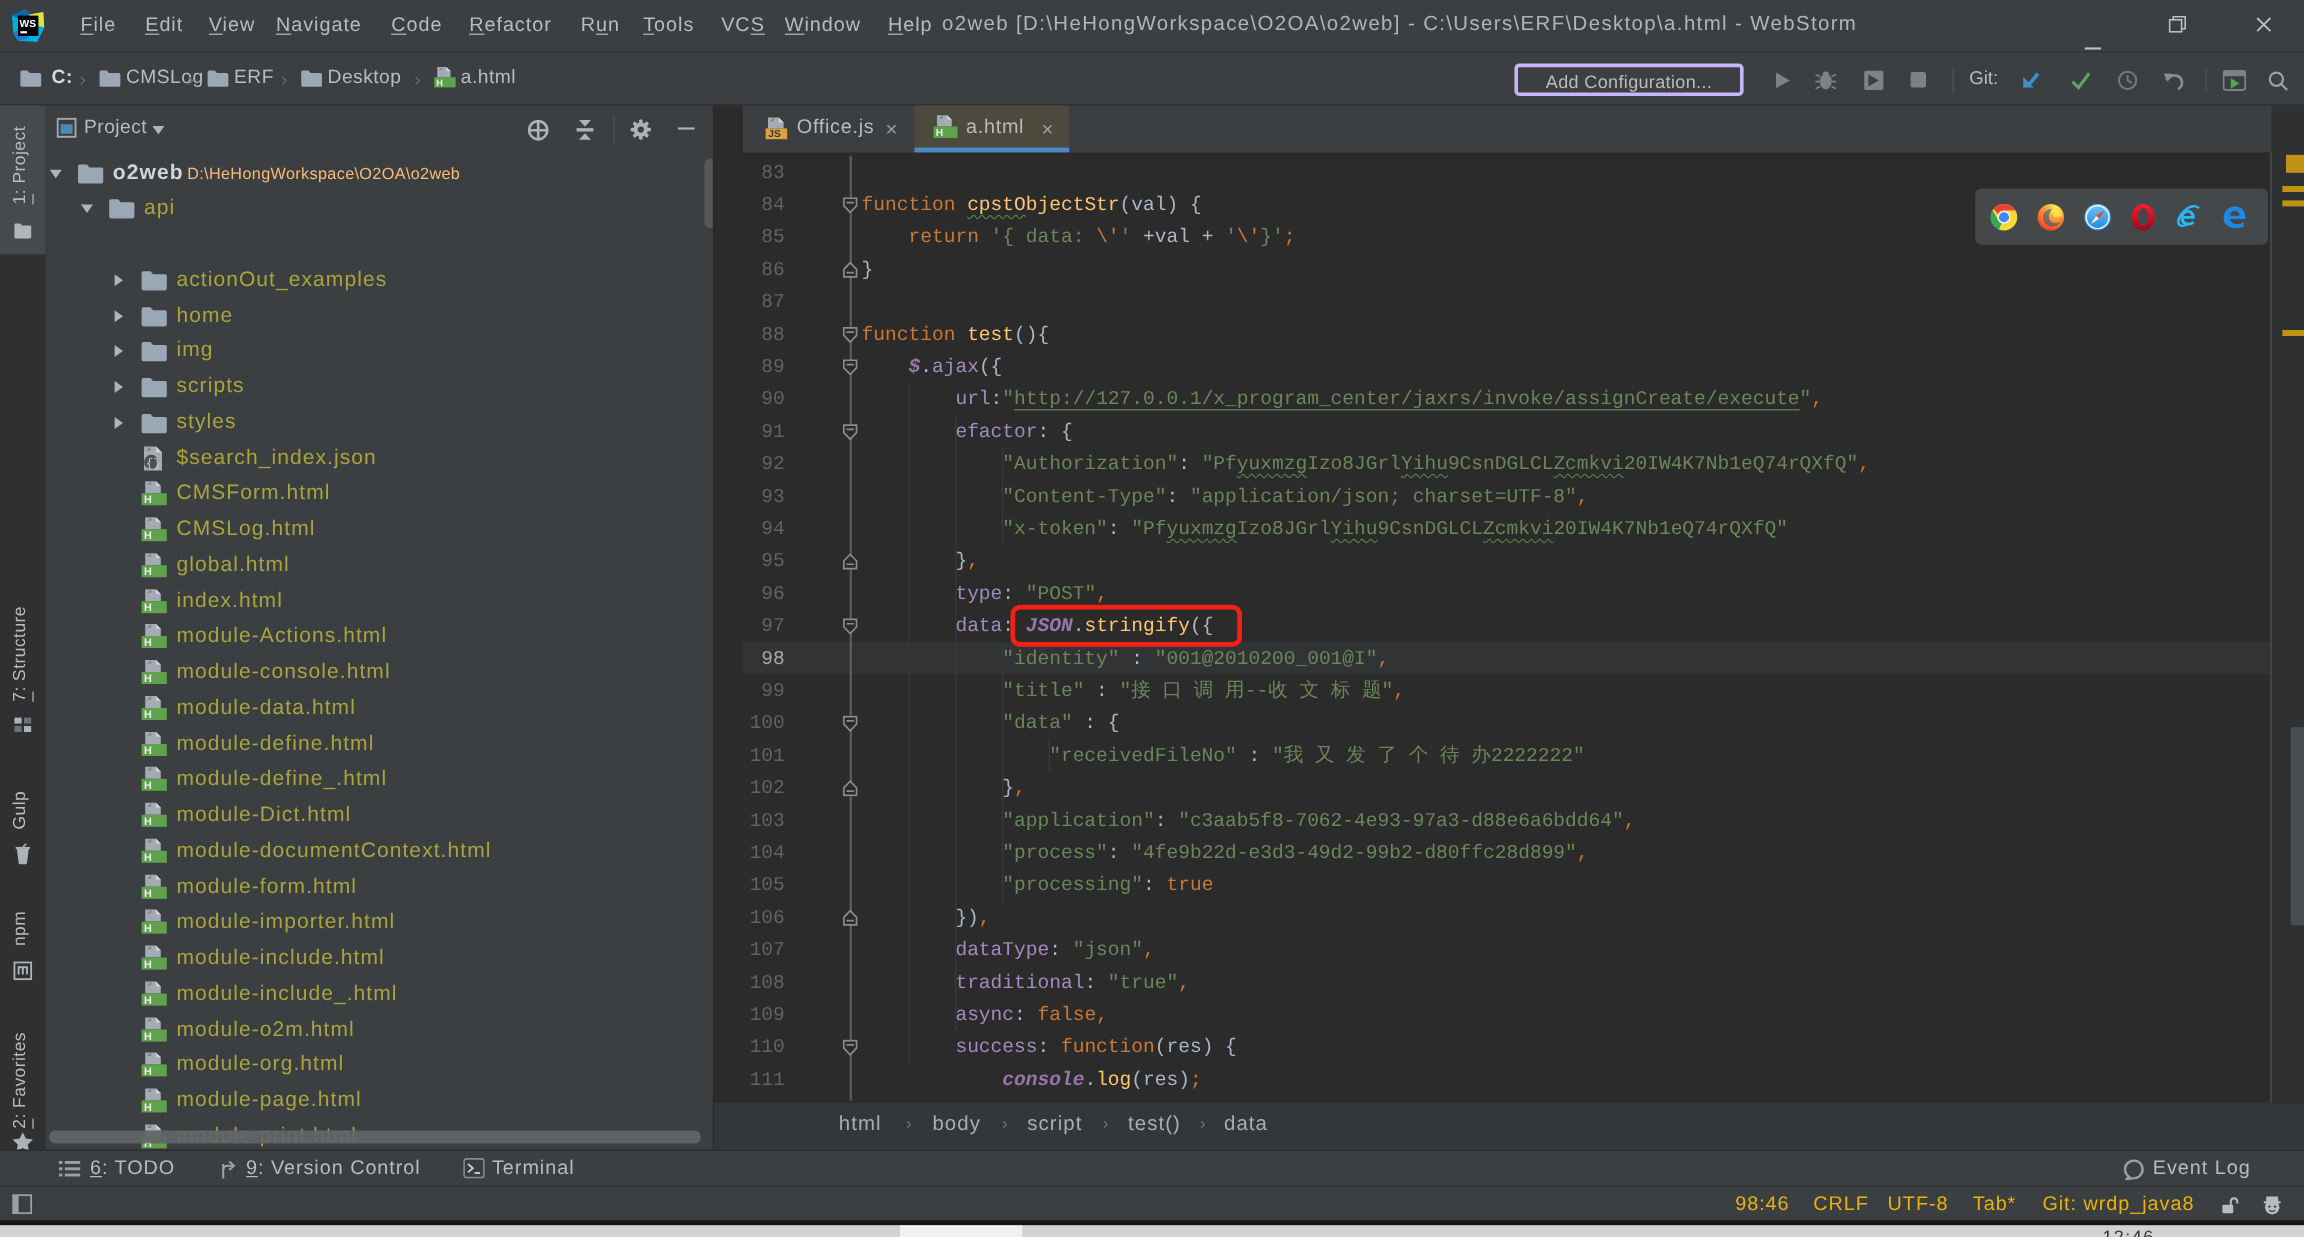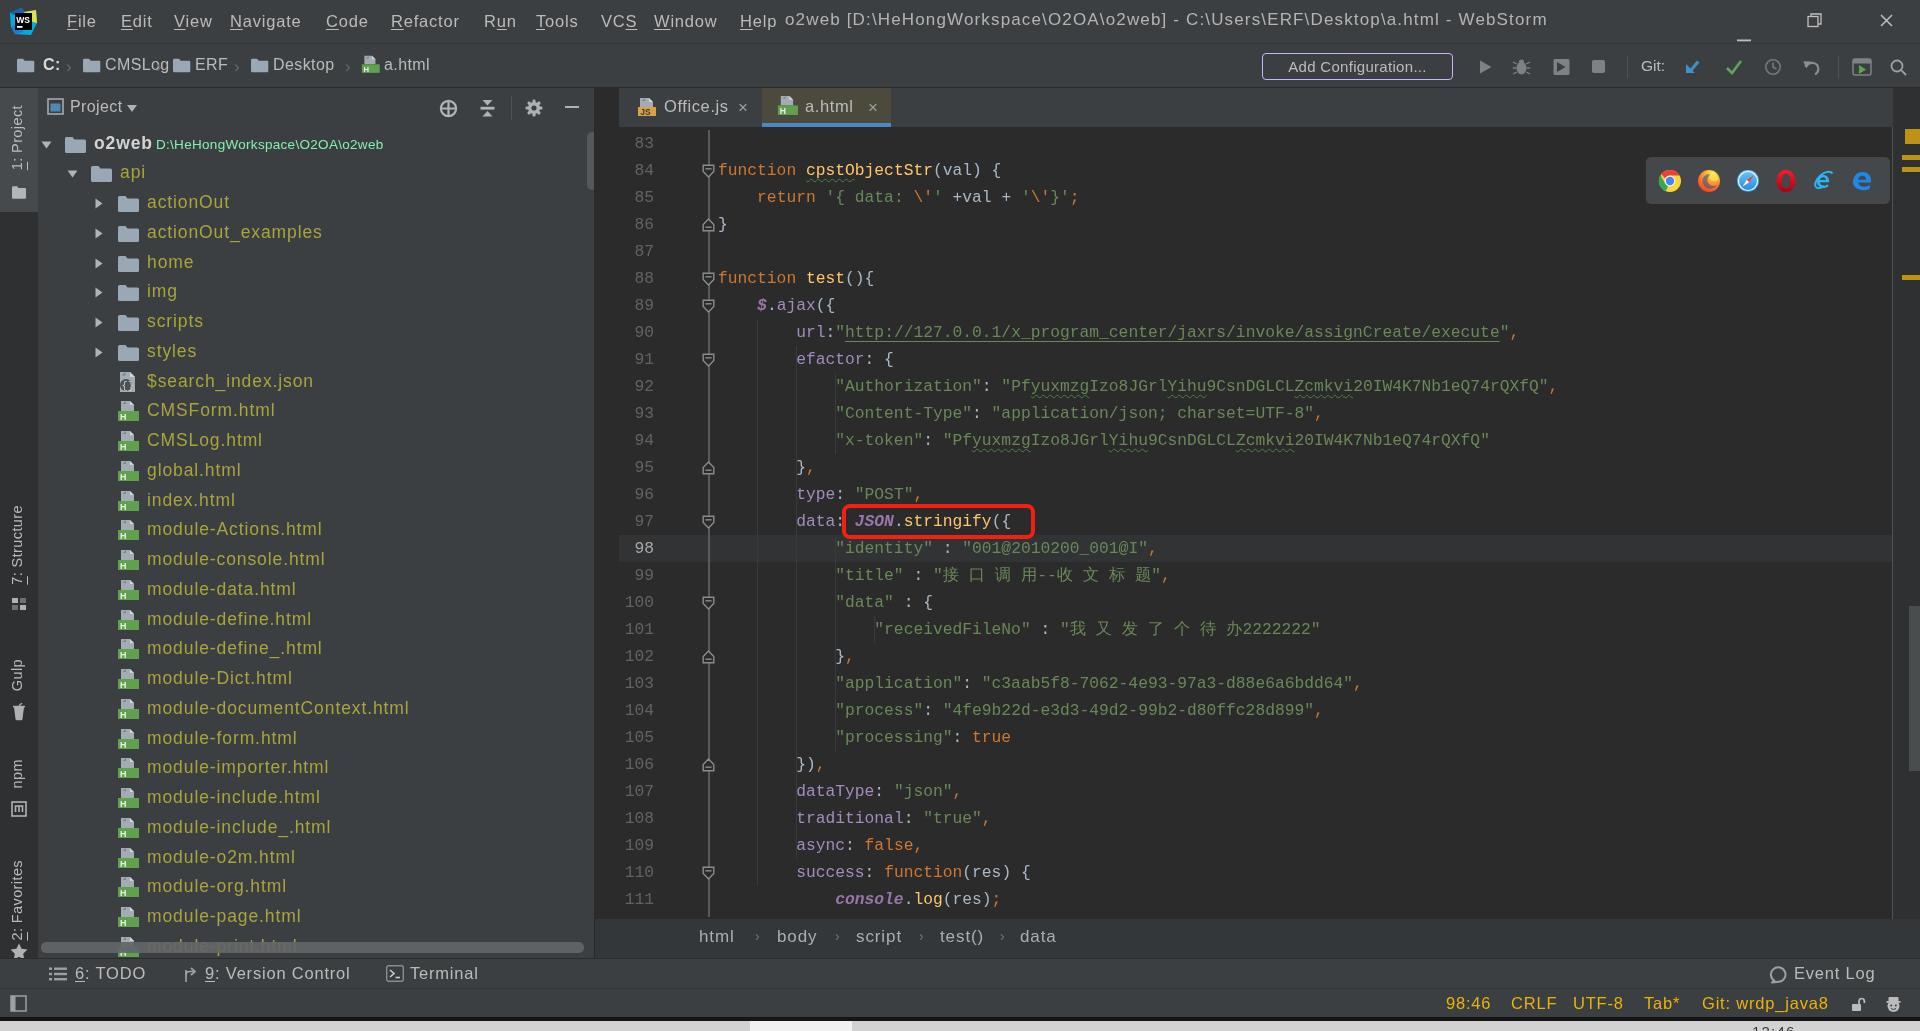--- a/index.html
+++ b/index.html
@@ -11,38 +11,38 @@
 #titlebar { position:absolute; left:0; top:0; width:1920px; height:43px; background:#3C3F41; }
 .menu { font-size:16.5px; letter-spacing:0.8px; color:#BBBBBB;margin-left:16px; }
 .mn { text-decoration:underline; text-underline-offset:2px; }
 #wintitle { position:absolute; left:785px; top:10px; font-size:17px; letter-spacing:1.15px; color:#B4B4B4; }
 
 
 #toolbar2 { position:absolute; left:0; top:43px; width:1920px; height:45px; background:#3C3F41;
   border-top:1px solid #333637; border-bottom:1px solid #2B2B2B; }
 .bc-t { font-size:16px; color:#BBBBBB; letter-spacing:0.4px; }
 .bc-sep { color:#5E6A70; font-size:17px; }
-#addconf { position:absolute; left:1262px; top:9px; width:191px; height:27px; border:1px solid #c4b5fd;
+#addconf { position:absolute; left:1262px; top:9px; width:191px; height:27px; border:3px solid #c4b5fd;
   border-radius:4px; color:#BBBBBB; font-size:15px; text-align:center; line-height:25px; letter-spacing:0.3px;}
 
 
 #stripe { position:absolute; left:0; top:88px; width:38px; height:902px; background:#2E3032; }
 #stripe .active { position:absolute; left:0; top:0; width:38px; height:124px; background:#464A4D; }
 .vlabel { position:absolute; left:9px; color:#BBBBBB; font-size:14.5px; letter-spacing:0.4px;
   writing-mode:vertical-rl; transform:rotate(180deg); white-space:nowrap; }
 
 
 #ppanel { position:absolute; left:38px; top:88px; width:557px; height:870px; background:#3C3F41; overflow:hidden;}
 #phead { position:absolute; left:0; top:0; width:557px; height:40px; }
 #phead .t { position:absolute; left:32px; top:10px; font-size:16px; color:#BBBBBB; letter-spacing:0.4px;}
 .trow { position:absolute; left:0; width:557px; height:29px; }
 .tl { top:3px; white-space:nowrap; font-size:17.5px; letter-spacing:0.9px; }
 .tn { color:#A9A43C; }
 .tn-b { color:#D4D4D4; font-weight:bold; }
-.tn-p { color:#86efac; margin-left:3px; font-size:13.5px; letter-spacing:0.3px; }
+.tn-p { color:#fdba74; margin-left:3px; font-size:13.5px; letter-spacing:0.3px; }
 
 
 #editor { position:absolute; left:619px; top:88px; width:1124px; height:870px; background:#2B2B2B; }
 #tabbar { position:absolute; left:0; top:0; width:1325px; height:39px; background:#3C3F41; }
 #tab2 { position:absolute; left:143px; top:0; width:129px; height:35px; background:#4C4A3D; }
 #tabul { position:absolute; left:143px; top:35px; width:129px; height:4px; background:#4A88C7; }
 .tabt { font-size:16.5px; color:#BBBBBB; letter-spacing:0.6px; }
 .tabx { color:#9CA0A2; font-size:17px; }
 #gutterline { position:absolute; left:89px; top:42px; width:1.5px; height:787px; background:#575B5D; }
 .ln { position:absolute; left:0; width:35px; height:27px; line-height:27px; text-align:right;
@@ -354,33 +354,20 @@
         <svg width="13" height="13" viewBox="0 0 13 13">
           <path fill="#AFB4B8" d="M1.5 3.5 L11.5 3.5 L6.5 10.5 Z"></path>
         </svg>
       </div>
       <div class="ab" style="left:52px;top:5px">
         <svg width="23" height="20" viewBox="0 0 23 20">
           <path fill="#9AA7B4" d="M1 3.5 Q1 2 2.5 2 L8.5 2 L10.5 4.5 L20.5 4.5 Q22 4.5 22 6 L22 16.5 Q22 18 20.5 18 L2.5 18 Q1 18 1 16.5 Z"></path>
         </svg>
       </div>
       <div class="ab tl" style="left:82px"><span class="tn">api</span></div>
-    </div>
-<div class="trow" style="top:101.0px">
-      <div class="ab" style="left:54px;top:8px">
-        <svg width="13" height="13" viewBox="0 0 13 13">
-          <path fill="#AFB4B8" d="M3.5 1.5 L10.5 6.5 L3.5 11.5 Z"></path>
-        </svg>
-      </div>
-      <div class="ab" style="left:79px;top:5px">
-        <svg width="23" height="20" viewBox="0 0 23 20">
-          <path fill="#9AA7B4" d="M1 3.5 Q1 2 2.5 2 L8.5 2 L10.5 4.5 L20.5 4.5 Q22 4.5 22 6 L22 16.5 Q22 18 20.5 18 L2.5 18 Q1 18 1 16.5 Z"></path>
-        </svg>
-      </div>
-      <div class="ab tl" style="left:109px"><span class="tn">actionOut</span></div>
     </div>
 <div class="trow" style="top:130.75px">
       <div class="ab" style="left:54px;top:8px">
         <svg width="13" height="13" viewBox="0 0 13 13">
           <path fill="#AFB4B8" d="M3.5 1.5 L10.5 6.5 L3.5 11.5 Z"></path>
         </svg>
       </div>
       <div class="ab" style="left:79px;top:5px">
         <svg width="23" height="20" viewBox="0 0 23 20">
           <path fill="#9AA7B4" d="M1 3.5 Q1 2 2.5 2 L8.5 2 L10.5 4.5 L20.5 4.5 Q22 4.5 22 6 L22 16.5 Q22 18 20.5 18 L2.5 18 Q1 18 1 16.5 Z"></path>

